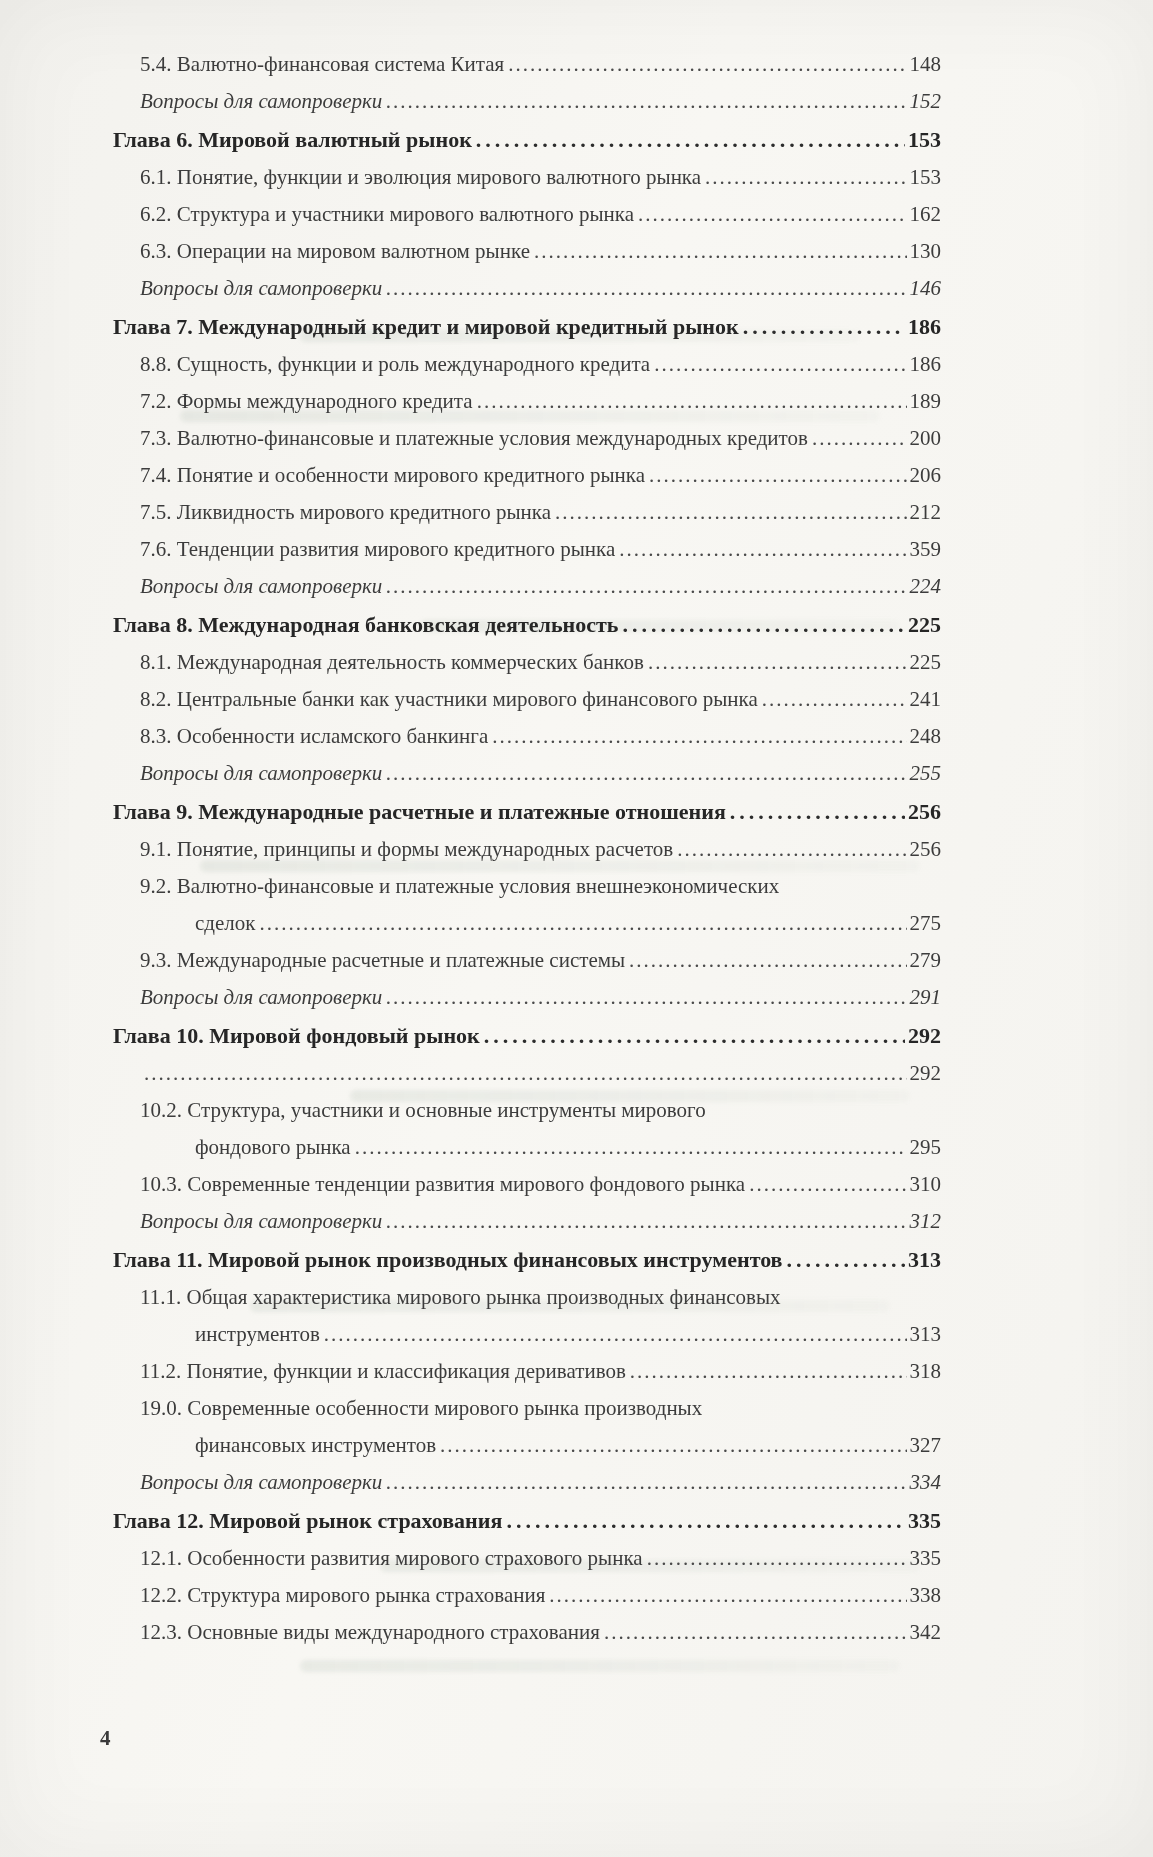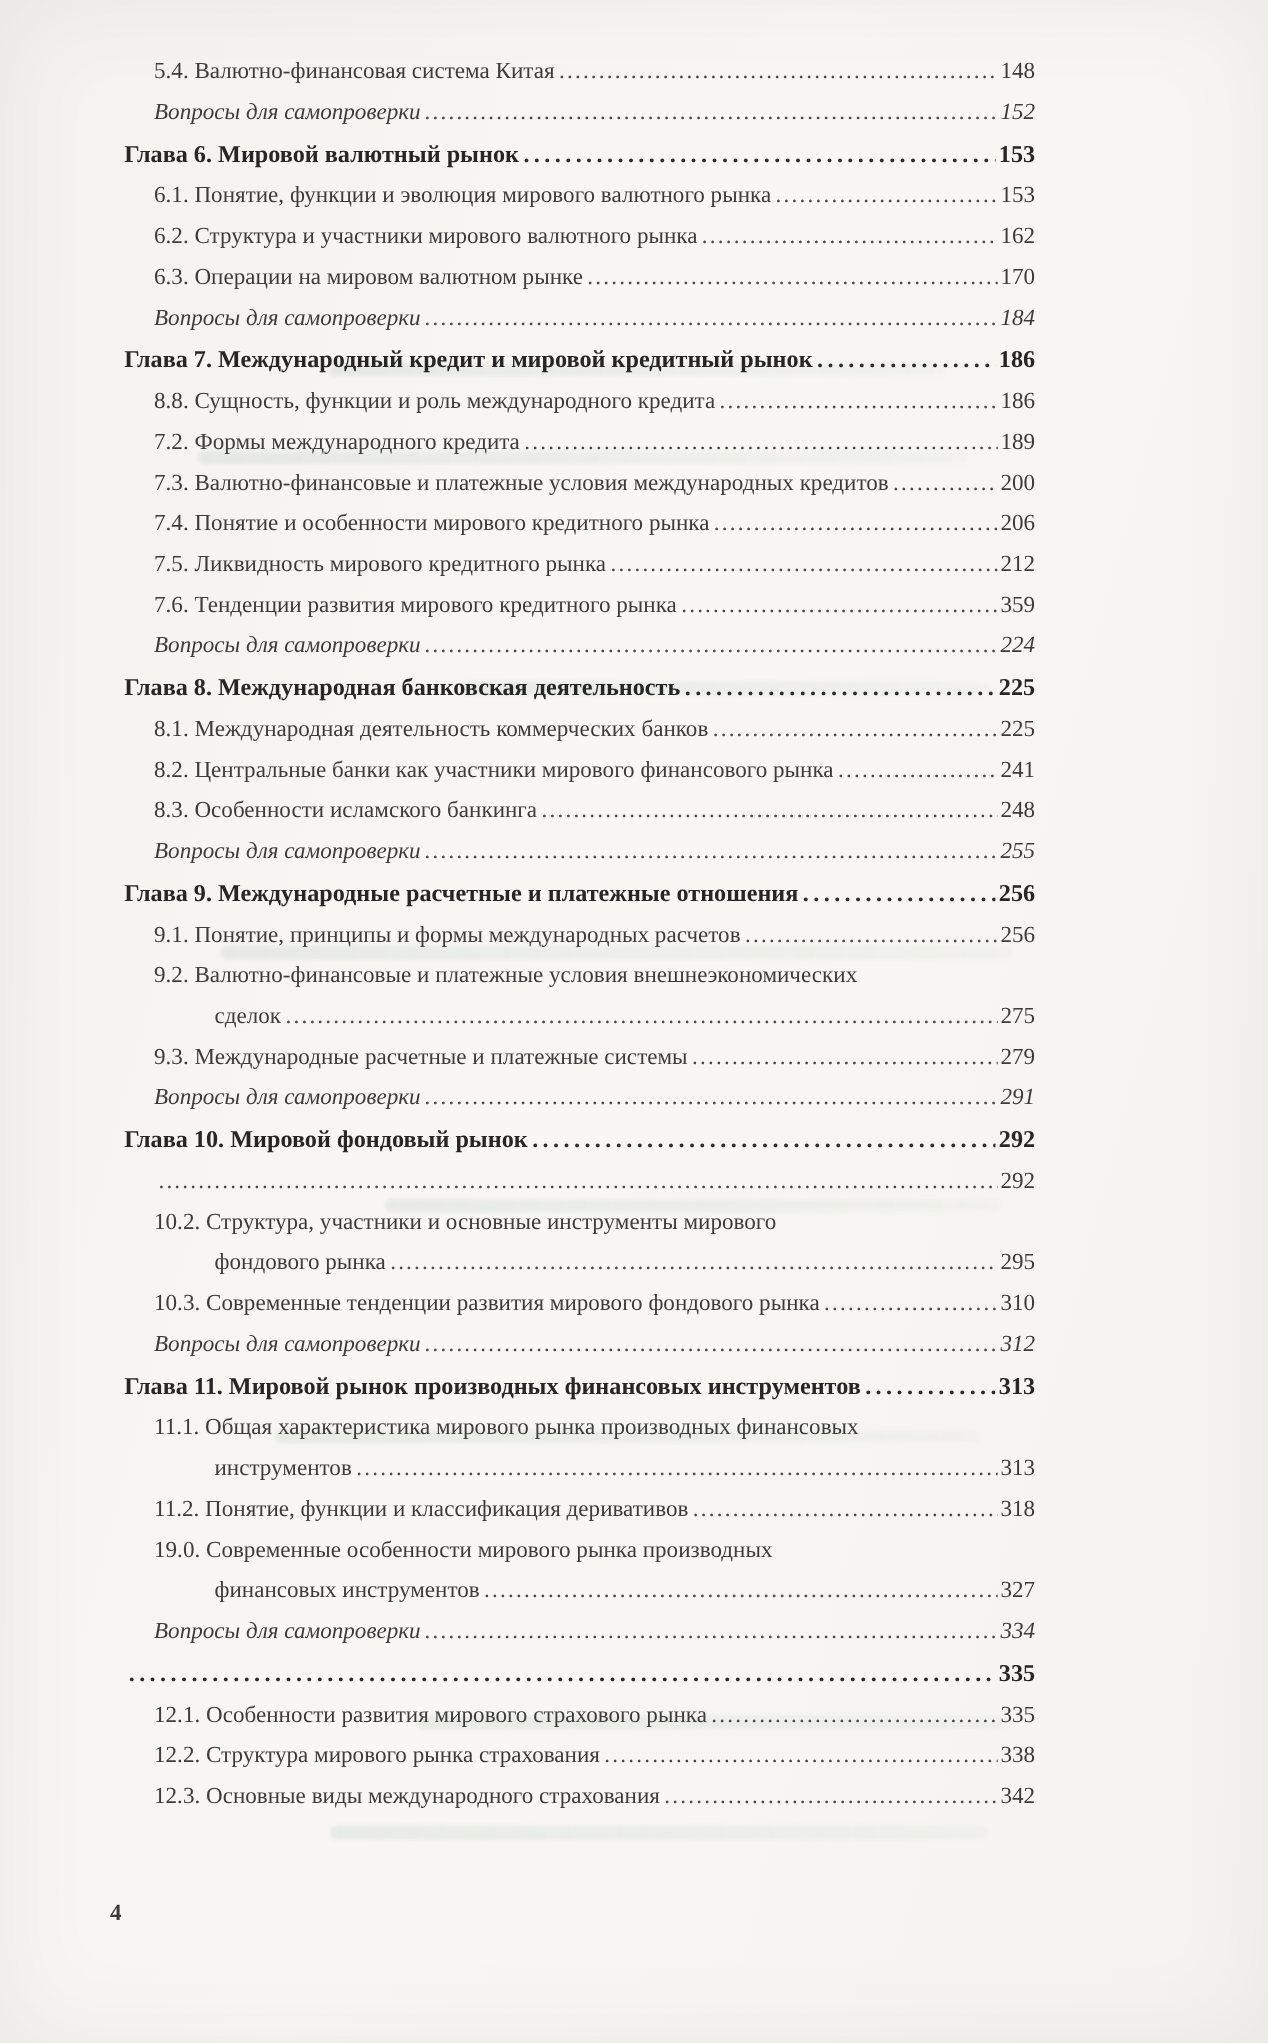--- a/index.html
+++ b/index.html
@@ -103,28 +103,28 @@
         <div class="row">
           <span class="label">6.2. Структура и участники мирового валютного рынка</span>
           <span class="dots">............................................................................................................................................................................................................................</span>
           <span class="pagenum">162</span>
         </div>
       </div>
       <div class="entry sub">
         <div class="row">
           <span class="label">6.3. Операции на мировом валютном рынке</span>
           <span class="dots">............................................................................................................................................................................................................................</span>
-          <span class="pagenum">170</span>
-        </div>
-      </div>
-      <div class="entry questions">
-        <div class="row">
-          <span class="label">Вопросы для самопроверки</span>
-          <span class="dots">............................................................................................................................................................................................................................</span>
-          <span class="pagenum">184</span>
+          <span class="pagenum">130</span>
+        </div>
+      </div>
+      <div class="entry questions">
+        <div class="row">
+          <span class="label">Вопросы для самопроверки</span>
+          <span class="dots">............................................................................................................................................................................................................................</span>
+          <span class="pagenum">146</span>
         </div>
       </div>
       <div class="entry chapter">
         <div class="row">
           <span class="label">Глава 7. Международный кредит и мировой кредитный рынок</span>
           <span class="dots">............................................................................................................................................................................................................................</span>
           <span class="pagenum">186</span>
         </div>
       </div>
       <div class="entry sub">
@@ -322,20 +322,21 @@
       </div>
       <div class="entry questions">
         <div class="row">
           <span class="label">Вопросы для самопроверки</span>
           <span class="dots">............................................................................................................................................................................................................................</span>
           <span class="pagenum">334</span>
         </div>
       </div>
       <div class="entry chapter">
         <div class="row">
+          <span class="label">Глава 12. Мировой рынок страхования</span>
           <span class="dots">............................................................................................................................................................................................................................</span>
           <span class="pagenum">335</span>
         </div>
       </div>
       <div class="entry sub">
         <div class="row">
           <span class="label">12.1. Особенности развития мирового страхового рынка</span>
           <span class="dots">............................................................................................................................................................................................................................</span>
           <span class="pagenum">335</span>
         </div>

